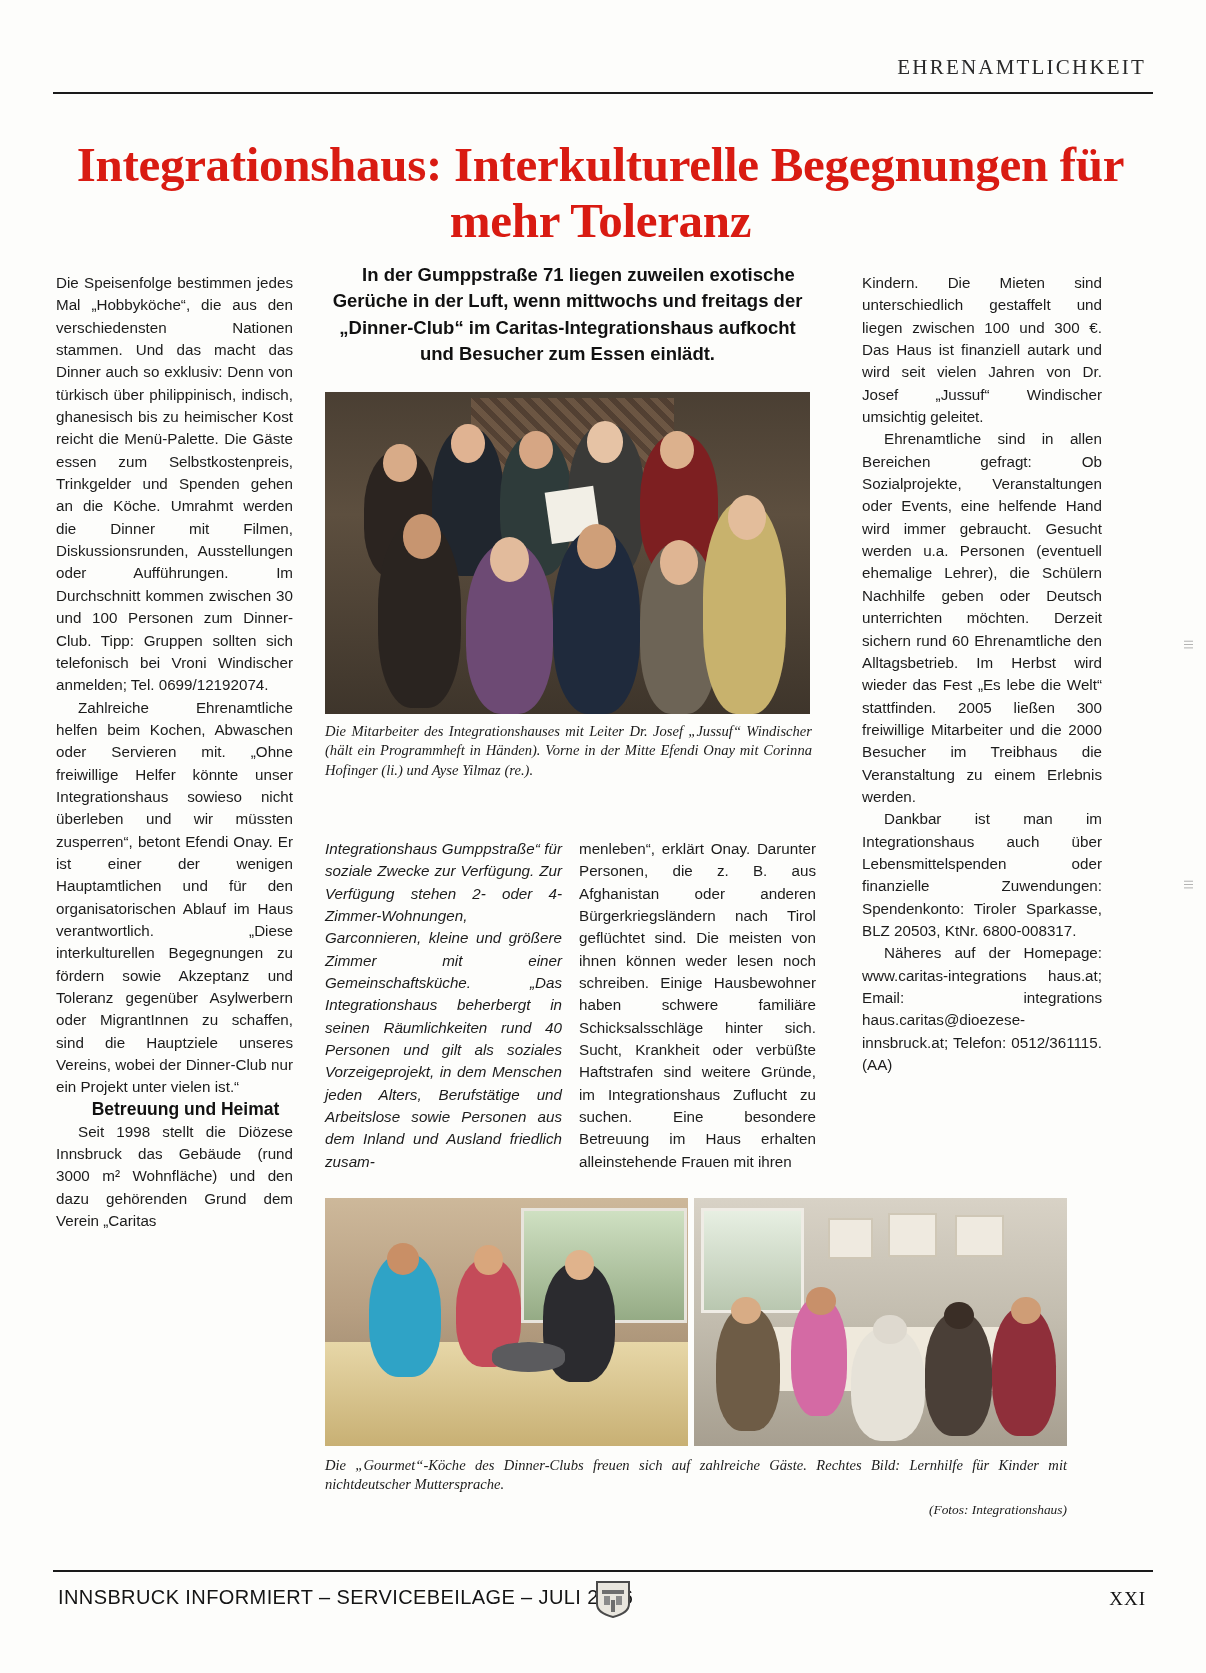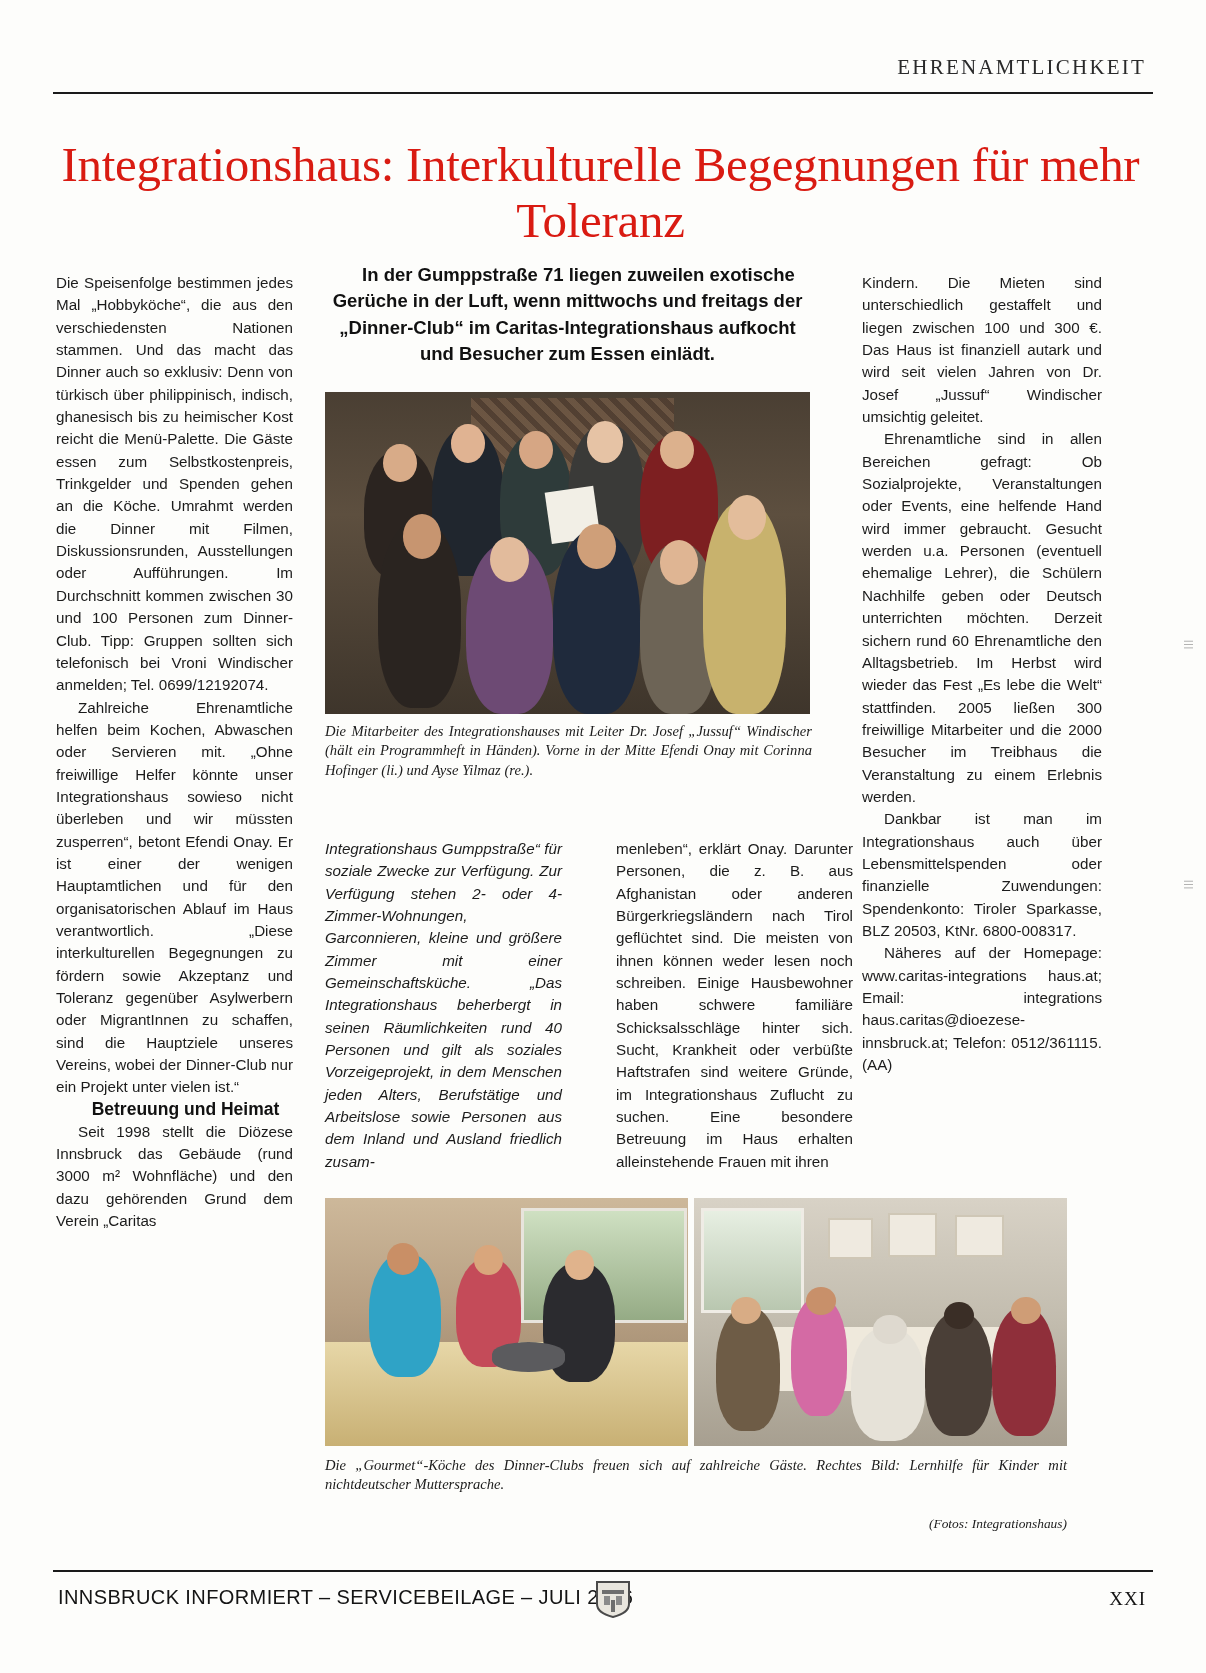--- a/index.html
+++ b/index.html
@@ -41,21 +41,21 @@
     top: 92px;
     height: 2px;
     background: #1a1a1a;
   }
   .headline {
     position: absolute;
     left: 51px;
     right: 56px;
     top: 104px;
     font-family: "Liberation Serif", serif;
-    font-weight: normal;
+    font-weight: bold;
     font-size: 49px;
     line-height: 1.15;
     color: #d91b12;
     text-align: center;
     letter-spacing: -0.3px;
   }
   
   .col {
     position: absolute;
     font-family: "Liberation Sans", sans-serif;
@@ -73,21 +73,21 @@
     text-align: center;
     margin: 16px 0 2px 0;
     text-indent: 0;
     line-height: 1.25;
     color: #111;
   }
   
   #col1 { left: 56px;  top: 272px; width: 237px; }
   #col2a { left: 325px; top: 262px; width: 485px; }
   #col2 { left: 325px; top: 838px; width: 237px; font-style: italic; }
-  #col3 { left: 616px; top: 838px; width: 237px; }
+  #col3 { left: 579px; top: 838px; width: 237px; }
   #col4 { left: 862px; top: 272px; width: 240px; }
 
   .standfirst {
     font-weight: bold;
     font-size: 18.5px;
     line-height: 1.42;
     text-align: center;
     text-indent: 0;
     color: #111;
   }
@@ -109,21 +109,21 @@
     line-height: 1.32;
     color: #1b1b1b;
     text-align: justify;
   }
   #caption-main { left: 325px; top: 722px; width: 487px; }
   #caption-bottom { left: 325px; top: 1456px; width: 742px; }
   .credit {
     display: block;
     text-align: right;
     font-size: 13.4px;
-    margin-top: 20px;
+    margin-top: 6px;
   }
   
   .rule-bottom {
     position: absolute;
     left: 53px; right: 53px;
     top: 1570px;
     height: 2px;
     background: #1a1a1a;
   }
   .footer-left {

